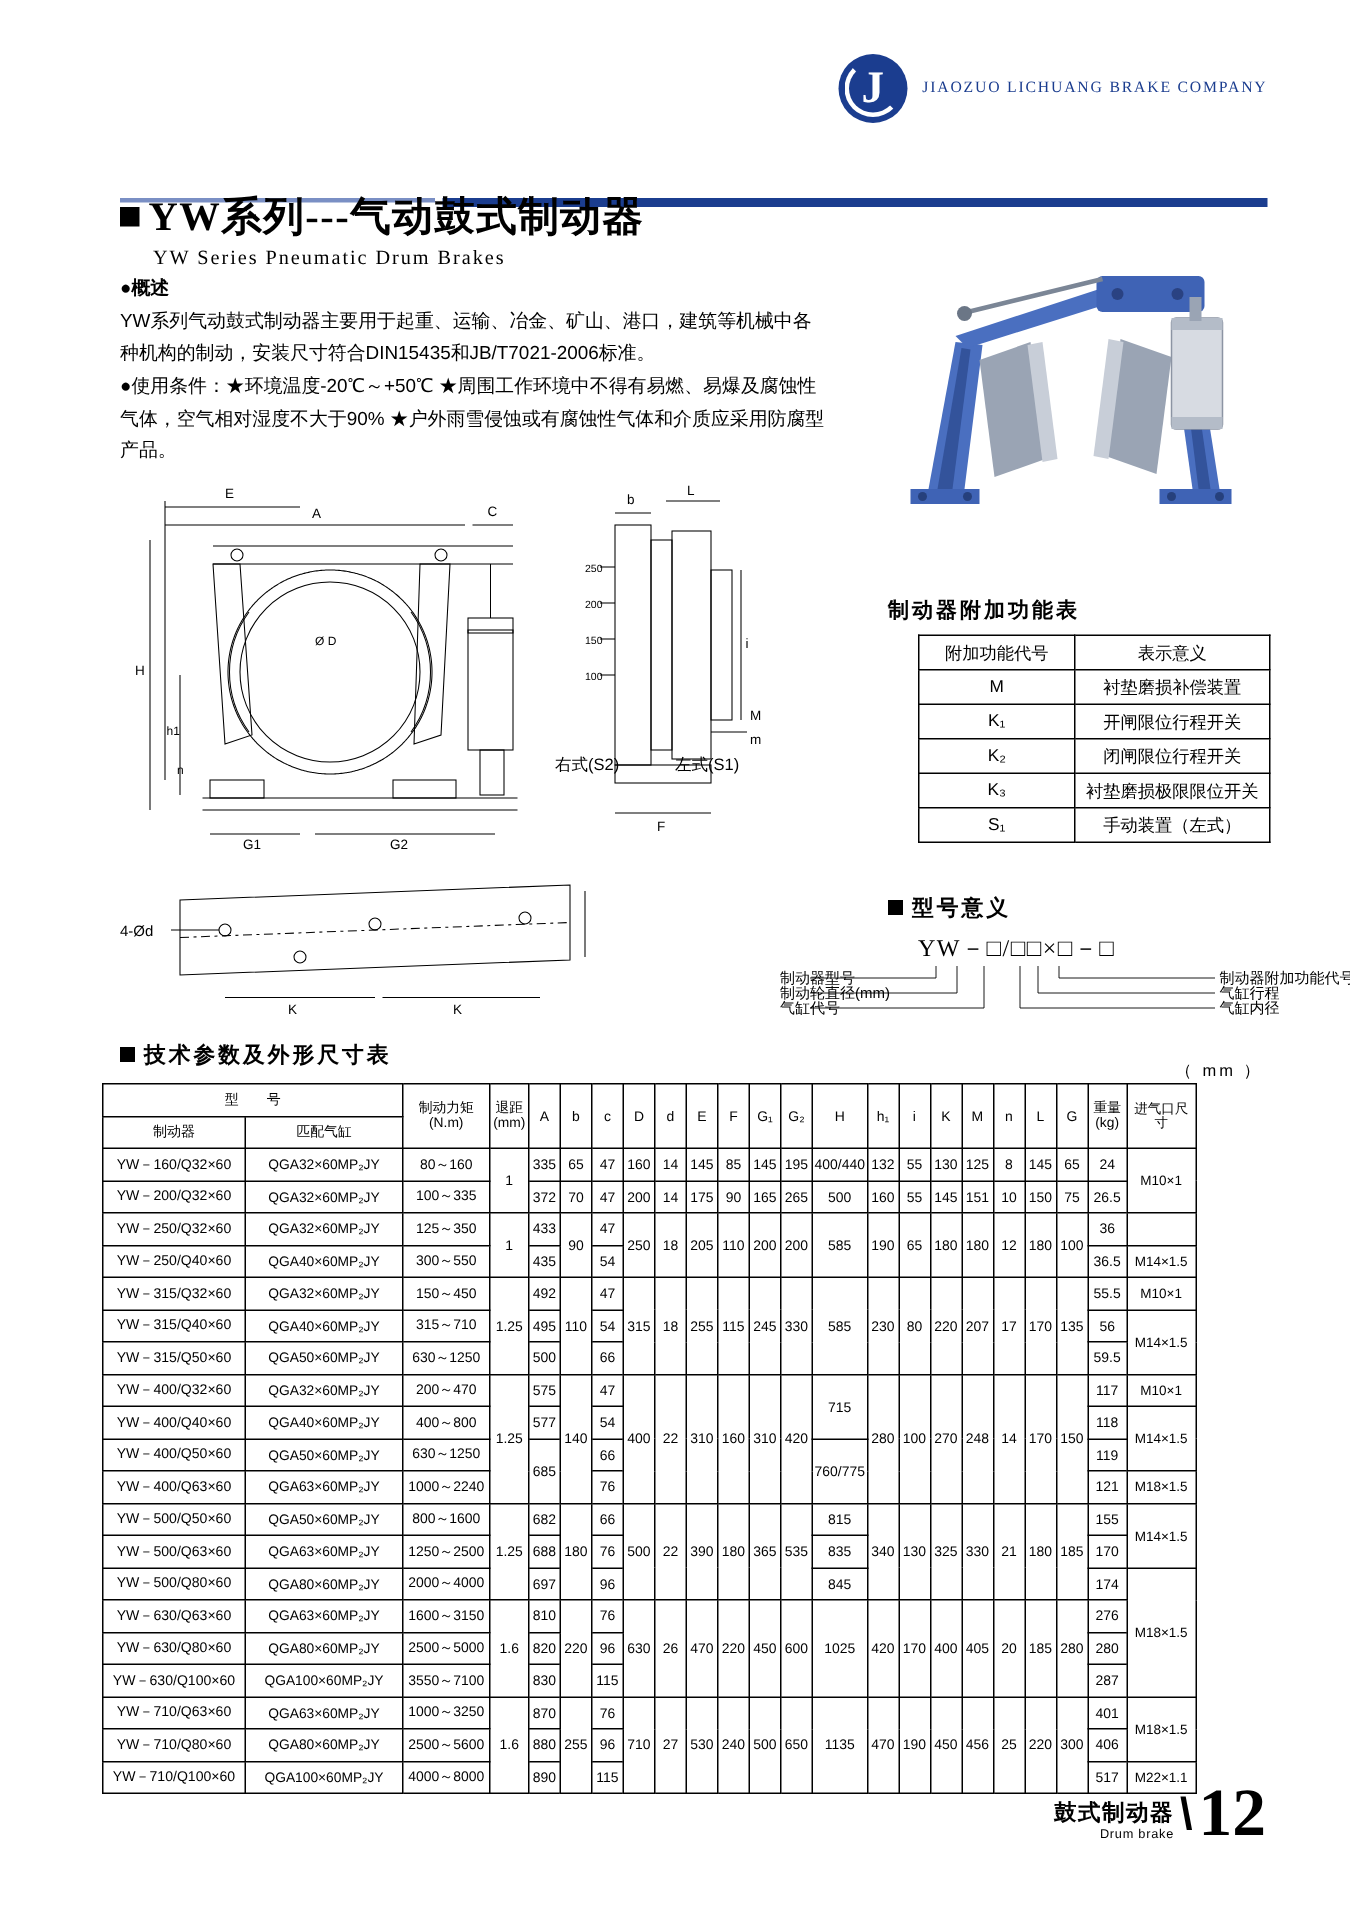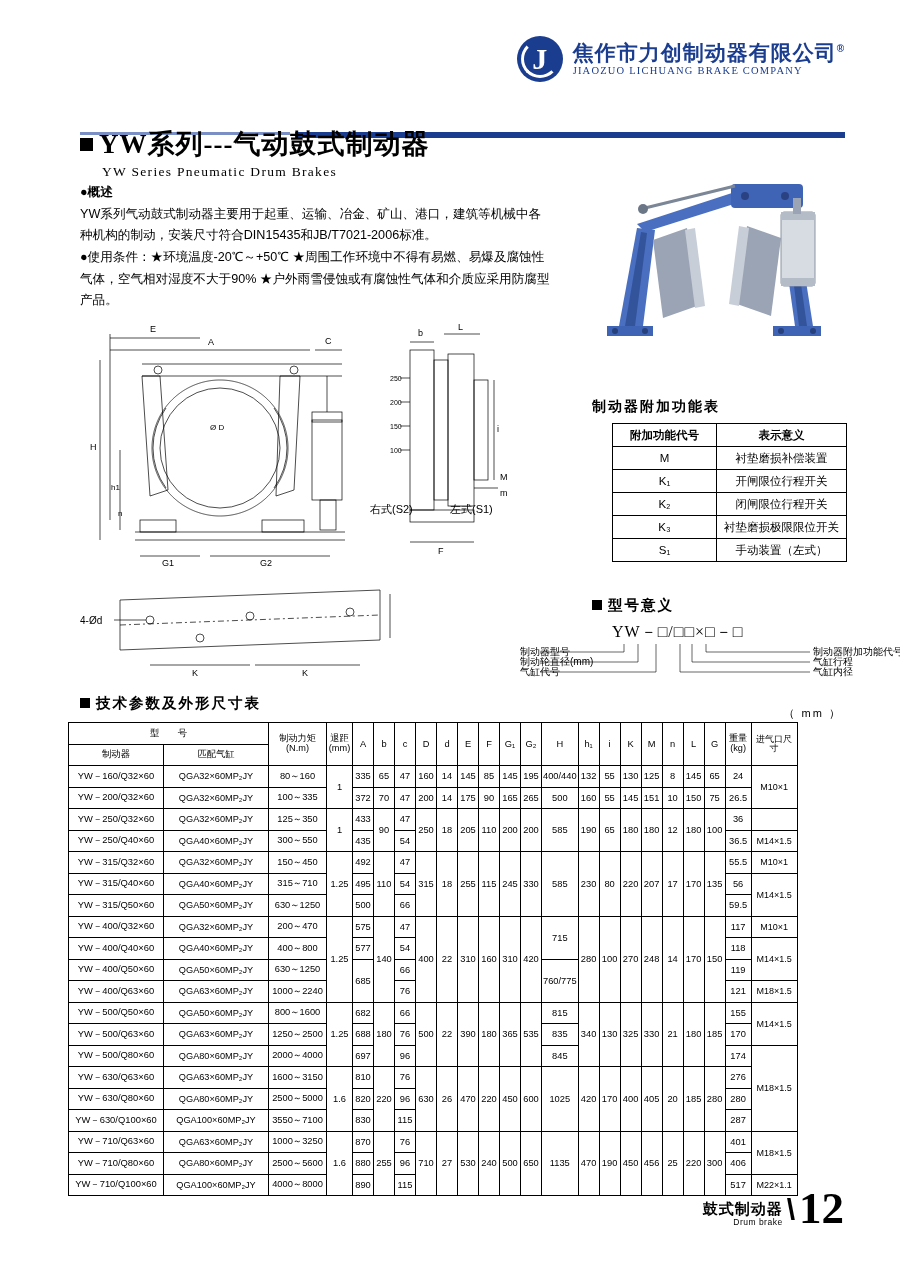--- a/index.html
+++ b/index.html
@@ -54,21 +54,21 @@
   
   .drawings { position: absolute; left: 80px; top: 320px; width: 470px; height: 250px; }
   .dim-drawing { position: absolute; left: 80px; top: 580px; width: 350px; height: 105px; }
 
   
   .func-title { position: absolute; left: 592px; top: 398px; font-size: 14px; font-weight: bold; letter-spacing: 2px; }
   table.func { position: absolute; left: 612px; top: 423px; border-collapse: collapse; font-size: 11.5px; }
   table.func td { border: 1px solid #000; height: 23px; text-align: center; padding: 0 4px; }
   table.func td.c1 { width: 104px; }
   table.func td.c2 { width: 130px; }
-  table.func tr:first-child td { font-weight: bold; }
+  table.func tr:first-child td { font-weight: normal; }
 
   
   .model-title { position: absolute; left: 592px; top: 596px; font-size: 14.5px; font-weight: bold; letter-spacing: 2px; }
   .model-title .sq2 { display:inline-block; width:10px; height:10px; background:#000; margin-right:6px; }
   .model-code { position: absolute; left: 612px; top: 622px; font-size: 16px; letter-spacing: 1px; font-family: "Liberation Serif", serif;}
   .model-legend { position: absolute; left: 520px; top: 640px; width: 360px; height: 60px; font-size: 10px; }
   .lg { position: absolute; white-space: nowrap; }
 
   
   .spec-title { position: absolute; left: 80px; top: 694px; font-size: 14.5px; font-weight: bold; letter-spacing: 2px; }
@@ -111,23 +111,20 @@
 
 <div class="page">
 
   <div class="header">
     <div class="logo-block">
       <div class="logo-mark">
         <span>J</span>
         <span class="arc"></span>
       </div>
       <div class="logo-text">
-        <div class="logo-cn">
-          <span>焦作市力创制动器有限公司</span><span class="reg">®</span>
-        </div>
         <div class="logo-en">JIAOZUO LICHUANG BRAKE COMPANY</div>
       </div>
     </div>
     <div class="hdr-rule">
       <div class="bar1"></div>
       <div class="bar2"></div>
     </div>
   </div>
 
   <div class="title-wrap">

